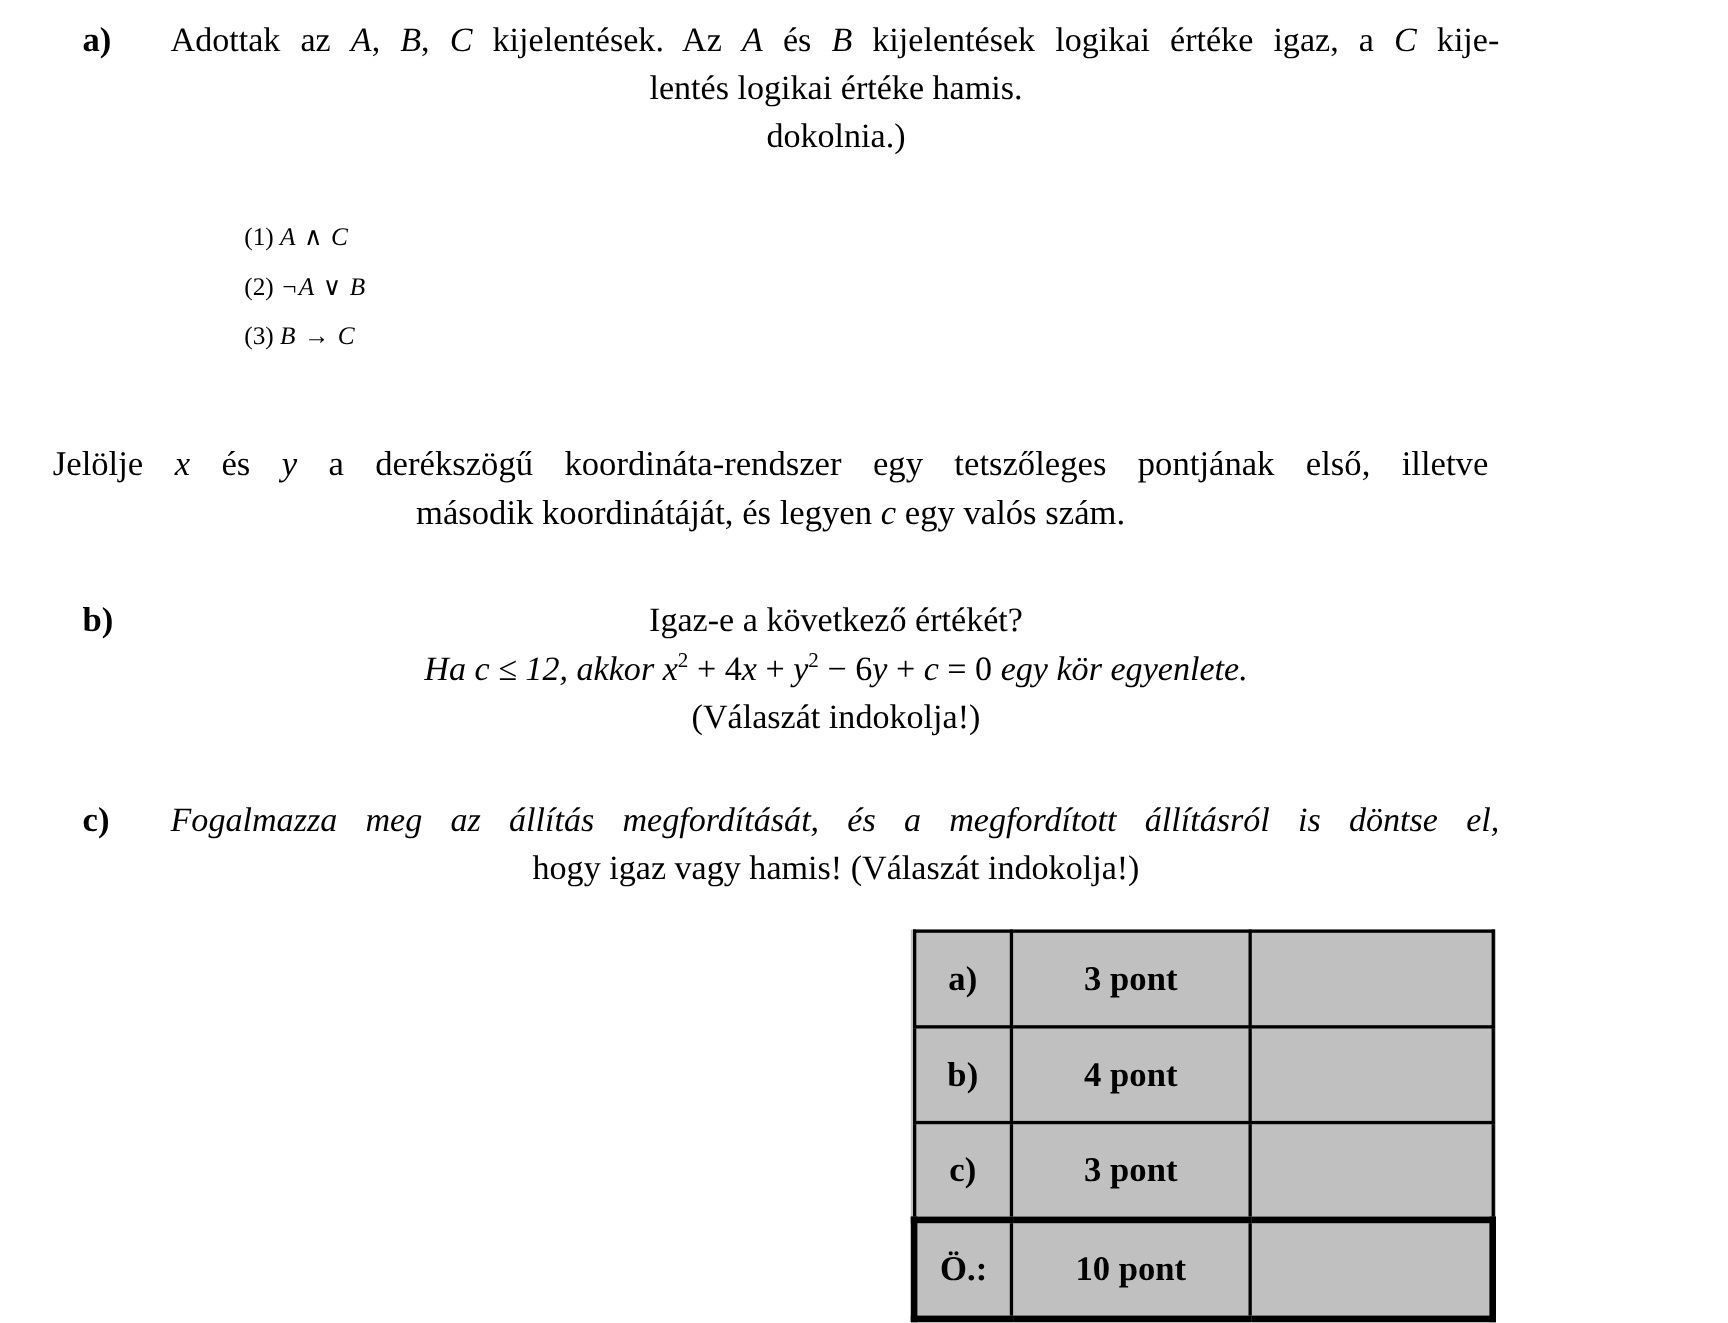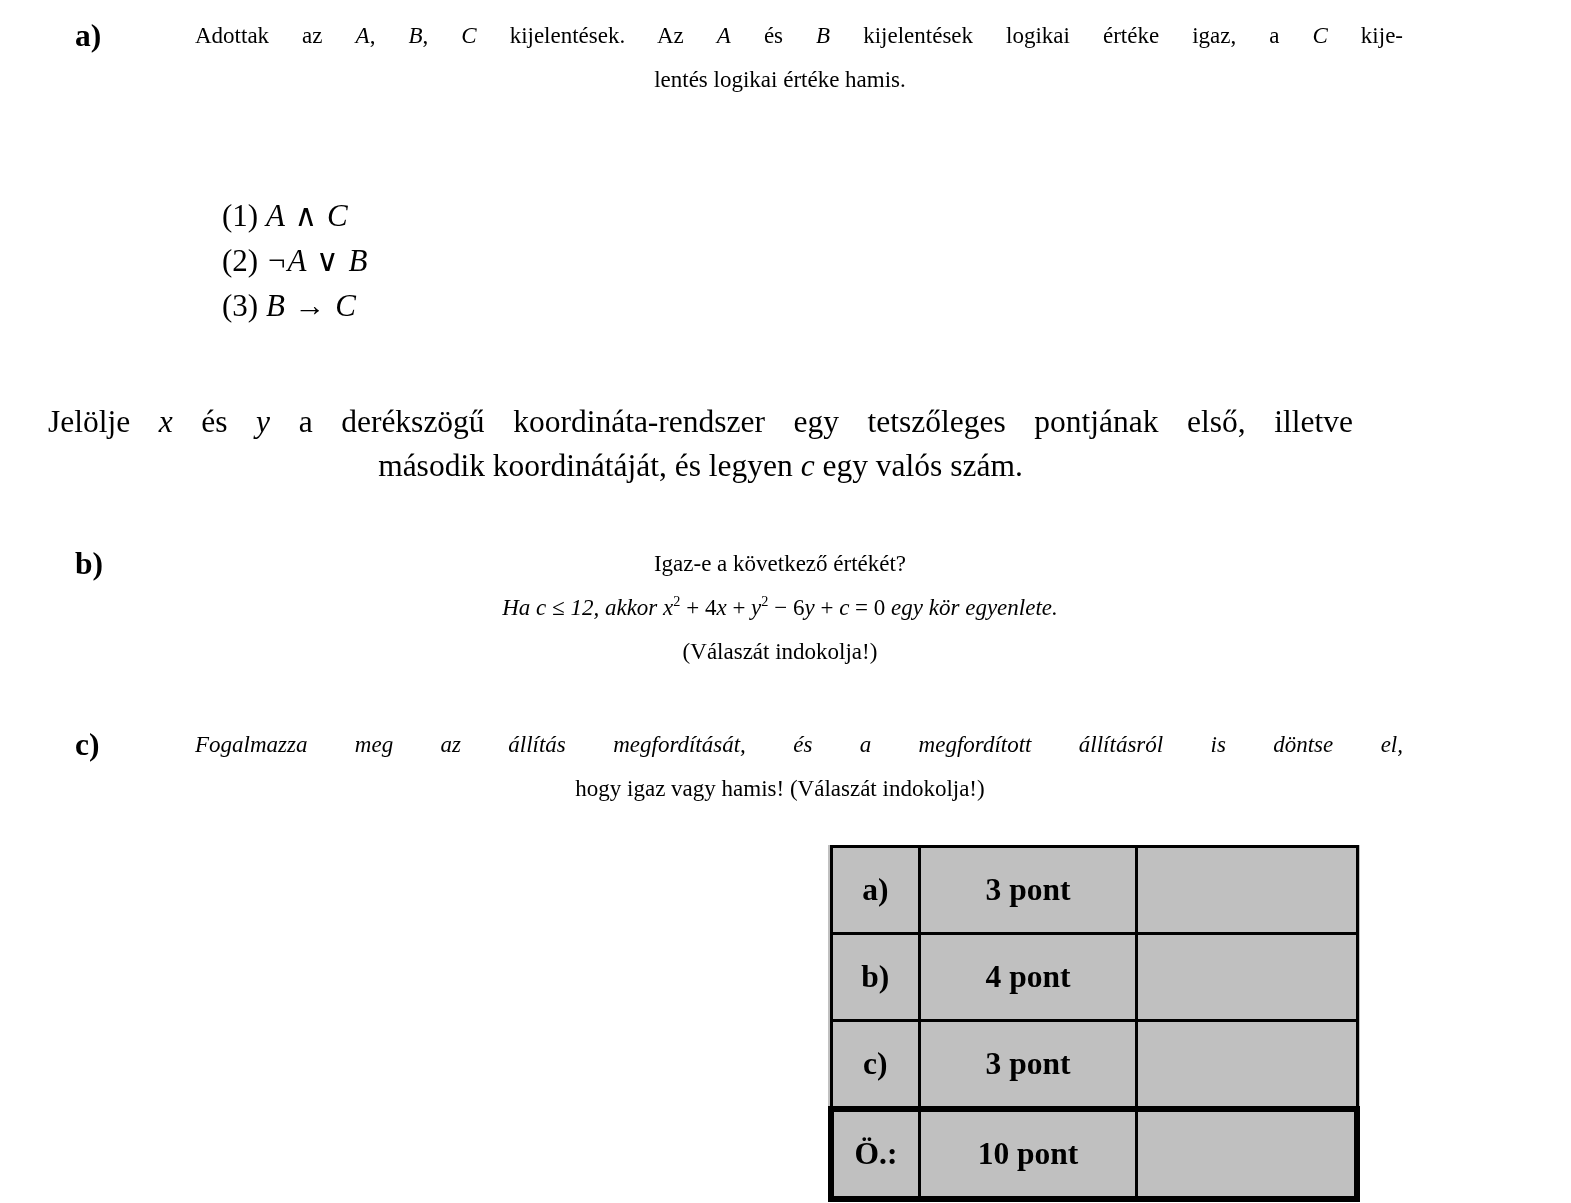--- a/index.html
+++ b/index.html
@@ -32,22 +32,22 @@
     position: absolute;
     left: 0;
     top: 0;
     width: 52px;
     font-weight: bold;
     font-size: 31.5px;
     line-height: 44px;
     text-align: left;
   }
   .item-body {
-    margin-left: 120px;
-    font-size: 23px;
+    margin-left: 80px;
+    font-size: 31px;
     line-height: 44px;
   }
 
   .justify-line {
     display: block;
     text-align: justify;
     text-align-last: justify;
     white-space: normal;
   }
   .plain-line {
@@ -62,21 +62,21 @@
     vertical-align: super;
     line-height: 0;
     font-style: normal;
   }
 
   
   .formula-list {
     position: absolute;
     left: 222px;
     top: 193px;
-    font-size: 31px;
+    font-size: 23px;
     line-height: 45px;
   }
   .formula-row {
     display: block;
     white-space: pre;
   }
   .fnum { font-style: normal; }
   .fvar { font-style: italic; }
   .fop  { font-style: normal; padding: 0 2px; }
 
@@ -127,20 +127,21 @@
 
   <div class="item" style="left:75px; top:14px; width:1290px;">
     <span class="item-label">a)</span>
     <div class="item-body">
 
       <span class="justify-line" style="width:1208px;"><span>Adottak az </span><i class="v">A</i><span>, </span><i class="v">B</i><span>, </span><i class="v">C</i><span> kijelentések. Az </span><i class="v">A</i><span> és </span><i class="v">B</i><span> kijelentések logikai értéke igaz, a </span><i class="v">C</i><span> kije-</span></span>
 
       <span class="plain-line">lentés logikai értéke hamis.</span>
 
 
+      <span class="plain-line">dokolnia.)</span>
     </div>
   </div>
 
   <div class="formula-list">
 
     <span class="formula-row"><span class="fnum">(1)</span> <i class="fvar">A</i> <span class="fop">∧</span> <i class="fvar">C</i></span>
 
     <span class="formula-row"><span class="fnum">(2)</span> <span class="fop">¬</span><i class="fvar">A</i> <span class="fop">∨</span> <i class="fvar">B</i></span>
 
     <span class="formula-row"><span class="fnum">(3)</span> <i class="fvar">B</i> <span class="fop">→</span> <i class="fvar">C</i></span>

